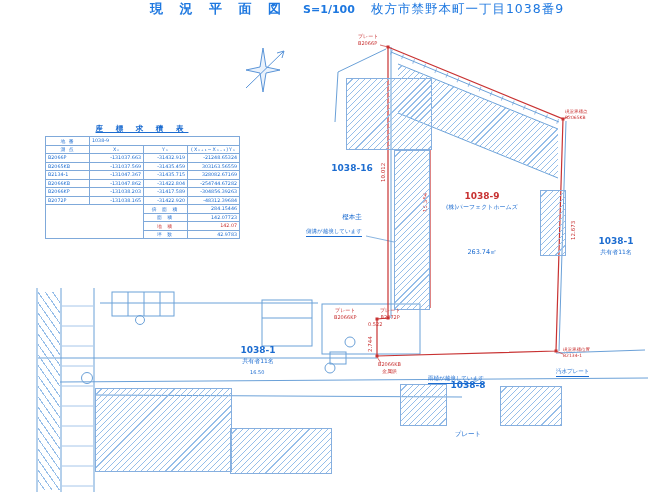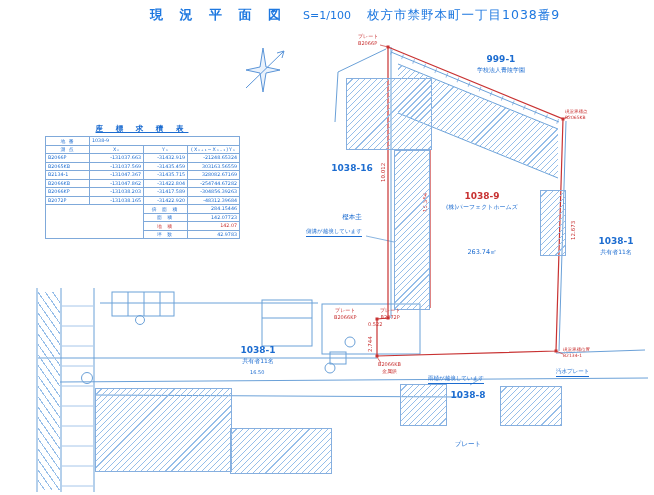--- a/index.html
+++ b/index.html
@@ -11,23 +11,23 @@
   .bold{font-weight:bold;}
   .ctr{text-align:center;}
   .f45{font-size:4.5px;}
   .f5{font-size:5px;}
   .f55{font-size:5.5px;}
   .f6{font-size:6px;}
   .f65{font-size:6.5px;margin-top:38px;}
   .f9{font-size:9px;}
   .underln{border-bottom:1px solid #1c6cd0;padding-bottom:1px;}
   
-  #title-bar{position:absolute;left:150px;top:6px;display:flex;align-items:baseline;gap:16px;color:#1e78e0;}
+  #title-bar{position:absolute;left:150px;top:0;display:flex;align-items:baseline;gap:16px;color:#1e78e0;}
   #title-main{font-size:13px;font-weight:bold;letter-spacing:6px;}
-  #title-scale{font-size:11px;font-weight:normal;}
+  #title-scale{font-size:11px;font-weight:bold;}
   #title-addr{font-size:12.5px;font-weight:normal;letter-spacing:1px;}
   
   #coord-table{position:absolute;left:45px;top:124px;width:194px;color:#1c6cd0;}
   #coord-table .t-title{text-align:center;font-size:7.5px;font-weight:bold;letter-spacing:5px;
       text-decoration:underline;margin-bottom:2px;}
   #coord-table table{border-collapse:collapse;width:100%;table-layout:fixed;}
   #coord-table td{border:1px solid #7fa9da;font-size:4.8px;height:7.5px;padding:0 2px;
       white-space:nowrap;overflow:hidden;}
   #coord-table td.num{text-align:right;}
   #coord-table td.hd{text-align:center;letter-spacing:1px;}
@@ -223,24 +223,20 @@
       </tr>
     </tbody>
       </table>
   </div>
 
   <div class="lbl red f5" style="left:358px;top:33px;">
     <div>プレート</div>
     <div>B2066P</div>
   </div>
 
-  <div class="lbl ctr" style="left:455px;top:54px;width:92px;">
-    <div class="f9 bold">999-1</div>
-    <div class="f6">学校法人青陵学園</div>
-  </div>
 
   <div class="lbl red f45" style="left:565px;top:109px;">
     <div>現況界標点</div>
     <div>B2065KB</div>
   </div>
 
   <div class="lbl ctr" style="left:316px;top:163px;width:72px;">
     <div class="f9 bold">1038-16</div>
     <div class="f65">樫本圭</div>
   </div>
@@ -274,21 +270,21 @@
   </div>
   <div class="lbl f5" style="left:250px;top:369px;">16.50</div>
 
   <div class="lbl red f5 ctr" style="left:378px;top:361px;">
     <div>B2066KB</div>
     <div>金属鋲</div>
   </div>
 
   <div class="lbl f55 underln" style="left:428px;top:375px;">雨樋が越境しています</div>
 
-  <div class="lbl ctr" style="left:436px;top:390px;width:64px;">
+  <div class="lbl ctr" style="left:436px;top:380px;width:64px;">
     <div class="f9 bold">1038-8</div>
     <div class="f65">プレート</div>
   </div>
 
   <div class="lbl red f45" style="left:563px;top:347px;">
     <div>現況界標位置</div>
     <div>B2134-1</div>
   </div>
   <div class="lbl f55 underln" style="left:556px;top:368px;">汚水プレート</div>
 

